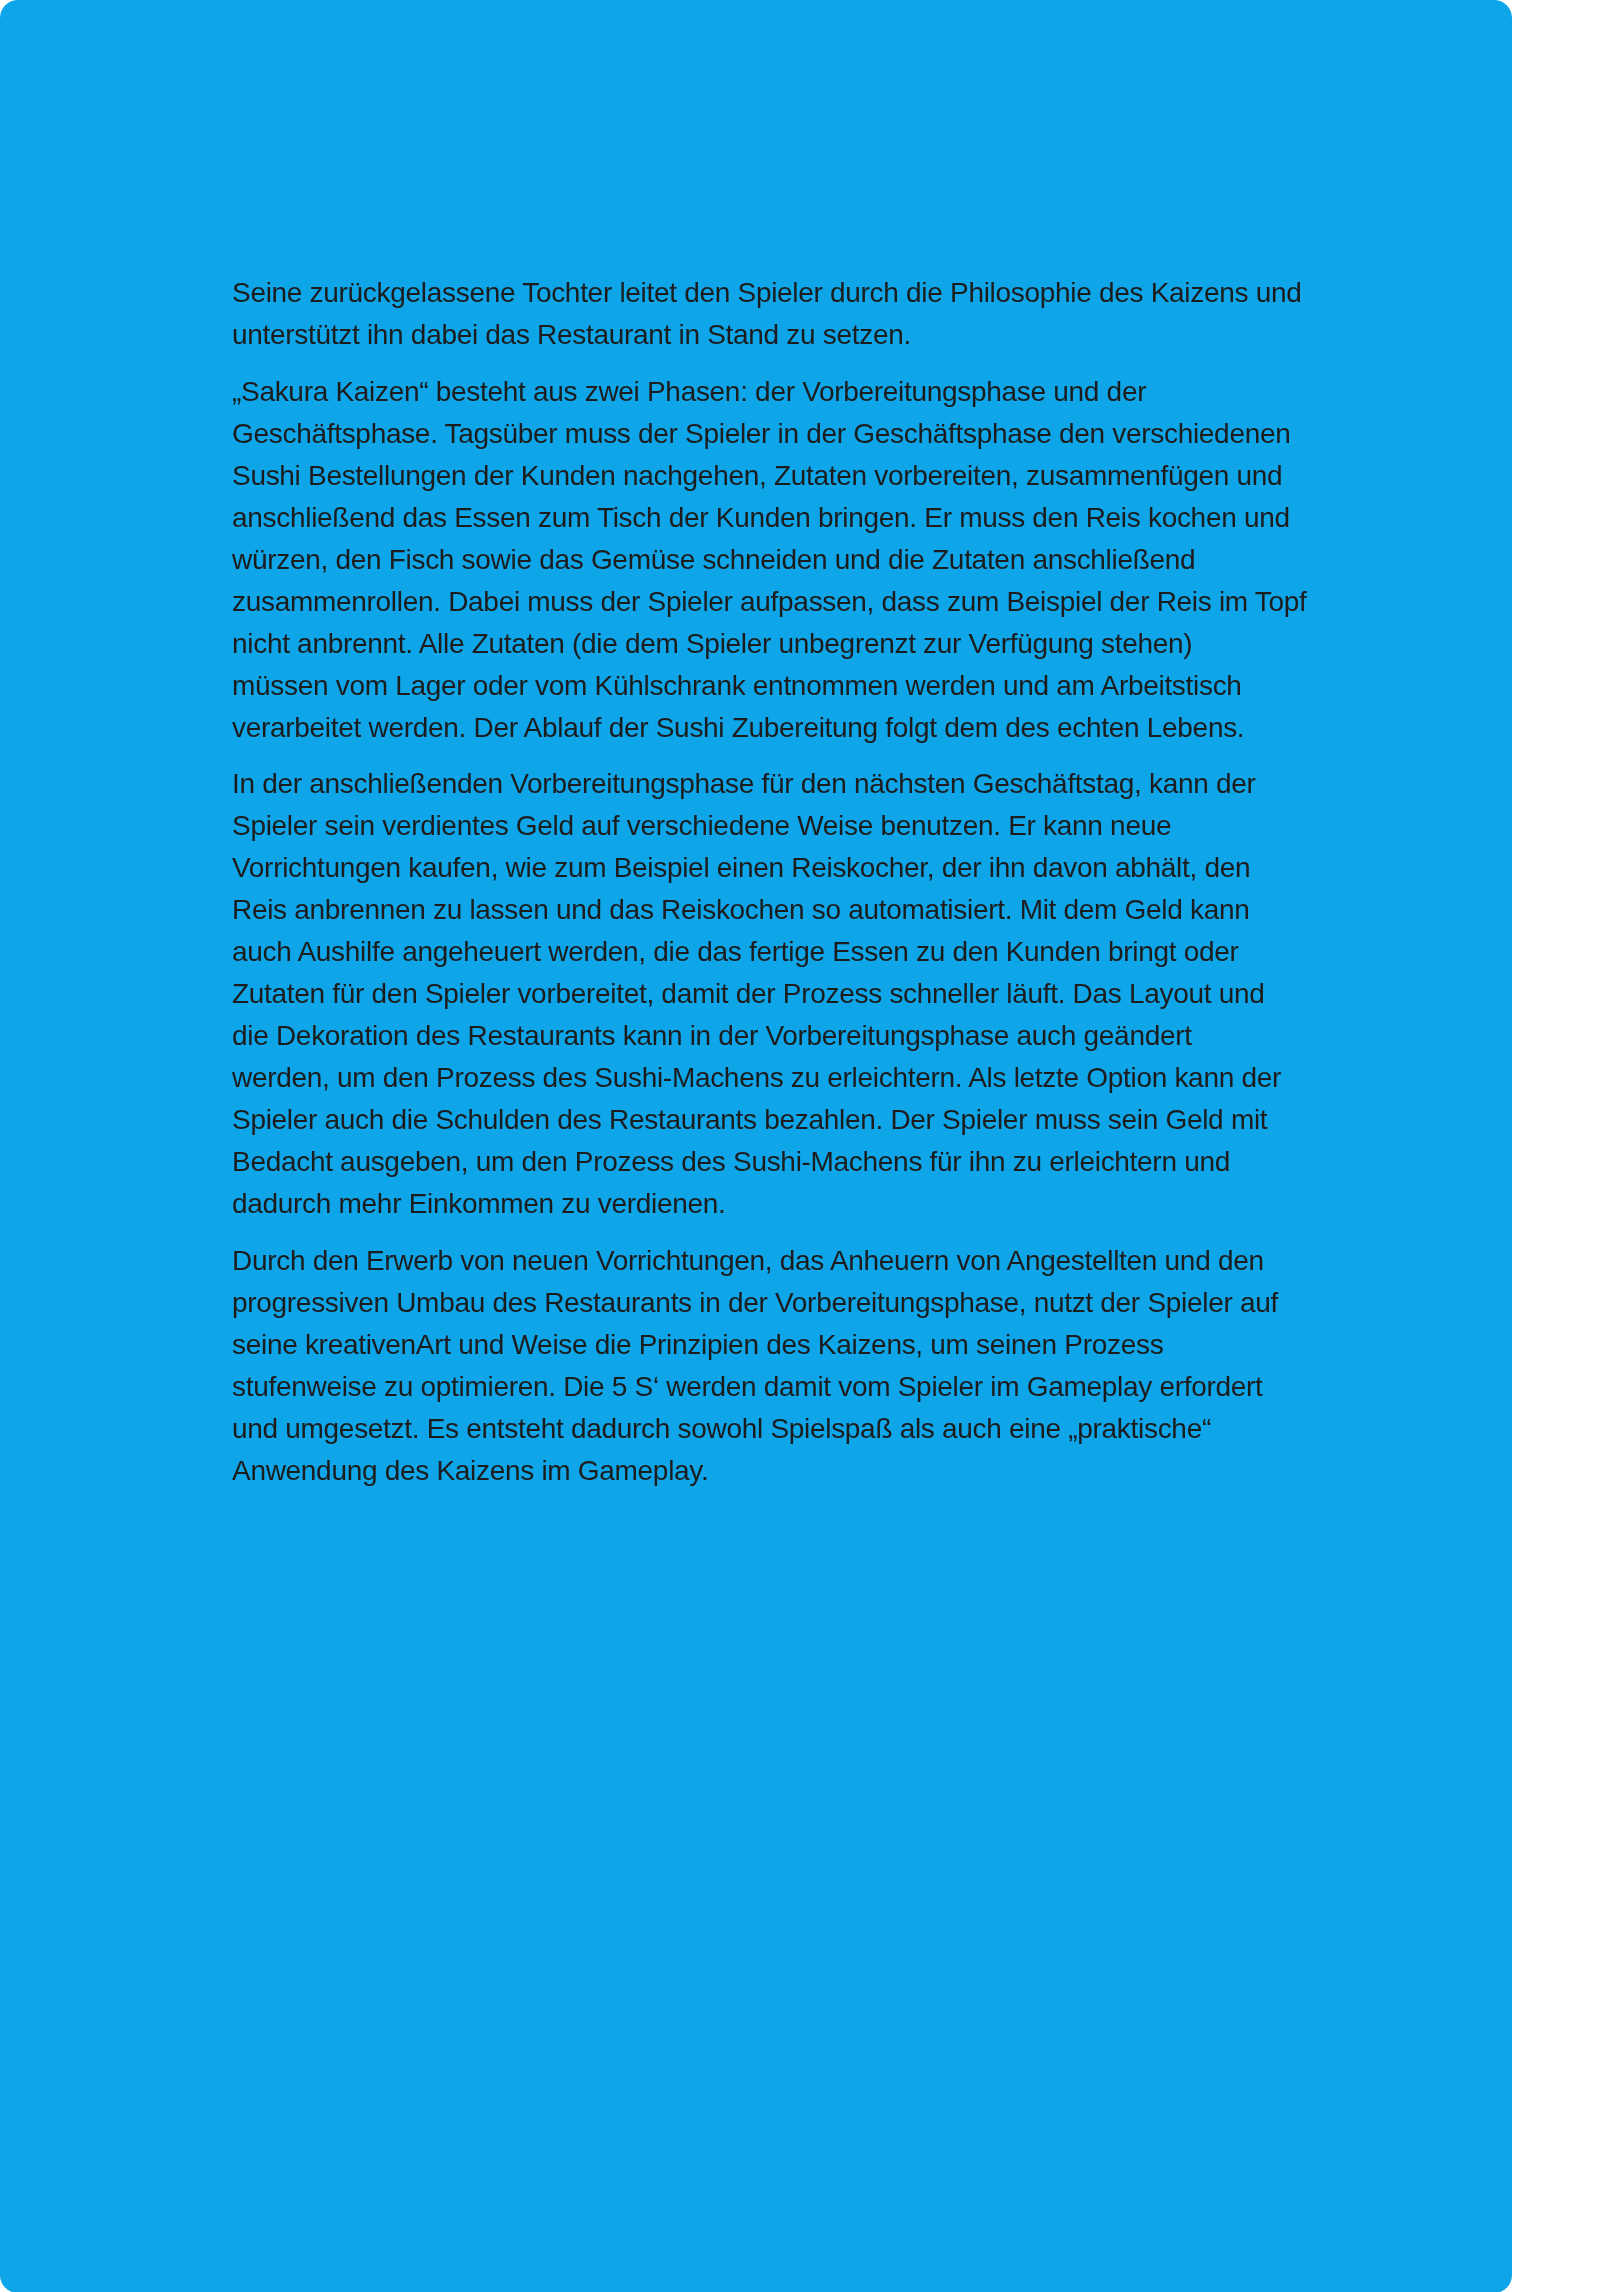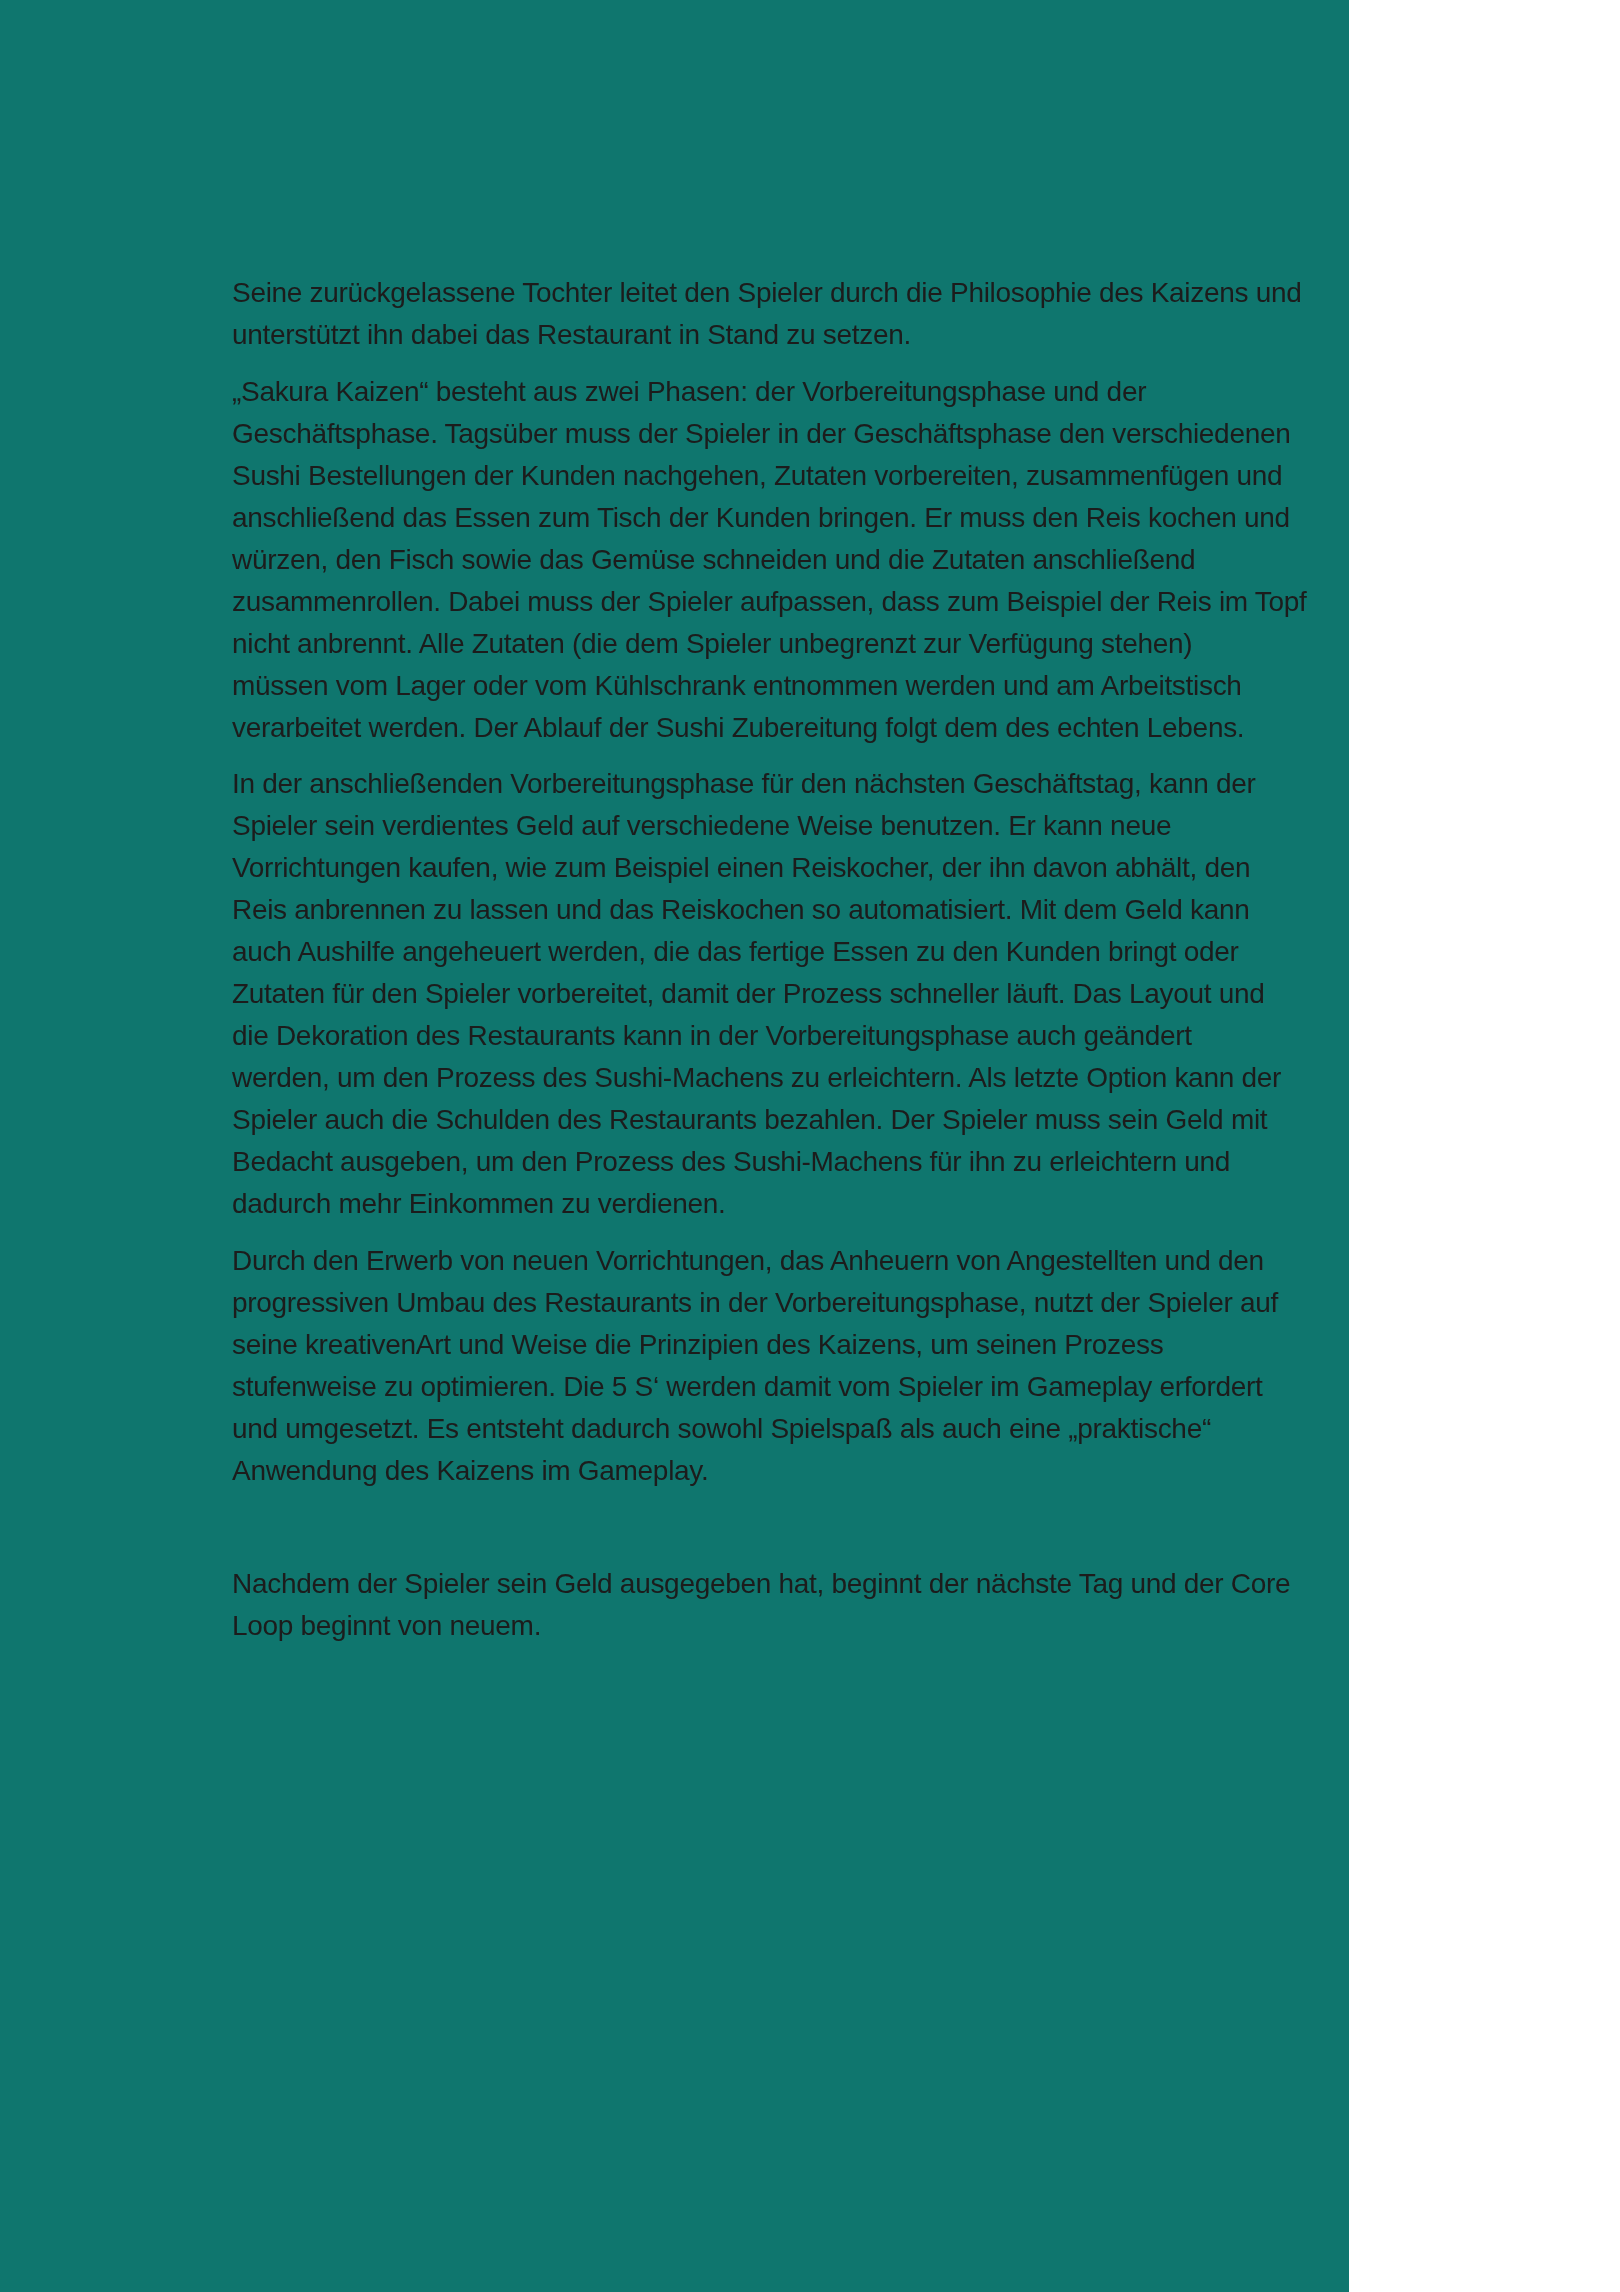--- a/index.html
+++ b/index.html
@@ -2,25 +2,26 @@
 <html lang="de"><head>
 <meta charset="utf-8">
 <style>
   html, body {
     margin: 0;
     padding: 0;
     background: #ffffff;
   }
   .page {
     position: relative;
-    width: 1349px;
+    width: 1512px;
     height: 2293px;
-    background: #0f766e;
+    background: #0ea5e9;
     overflow: hidden;
     font-family: "Liberation Sans", sans-serif;
+    border-radius: 18px;
   }
   .text-block {
     position: absolute;
     top: 272px;
     left: 232px;
     width: 1166px;
   }
   .para {
     margin: 0 0 14.7px 0;
     padding: 0;
@@ -59,17 +60,15 @@
 Spieler auch die Schulden des Restaurants bezahlen. Der Spieler muss sein Geld mit
 Bedacht ausgeben, um den Prozess des Sushi-Machens für ihn zu erleichtern und
 dadurch mehr Einkommen zu verdienen.</p>
     <p class="para">Durch den Erwerb von neuen Vorrichtungen, das Anheuern von Angestellten und den
 progressiven Umbau des Restaurants in der Vorbereitungsphase, nutzt der Spieler auf
 seine kreativenArt und Weise die Prinzipien des Kaizens, um seinen Prozess
 stufenweise zu optimieren. Die 5 S‘ werden damit vom Spieler im Gameplay erfordert
 und umgesetzt. Es entsteht dadurch sowohl Spielspaß als auch eine „praktische“
 Anwendung des Kaizens im Gameplay.</p>
     <p class="para"></p>
-    <p class="para">Nachdem der Spieler sein Geld ausgegeben hat, beginnt der nächste Tag und der Core
-Loop beginnt von neuem.</p>
   </div>
 </div>
 
 
 </body></html>

